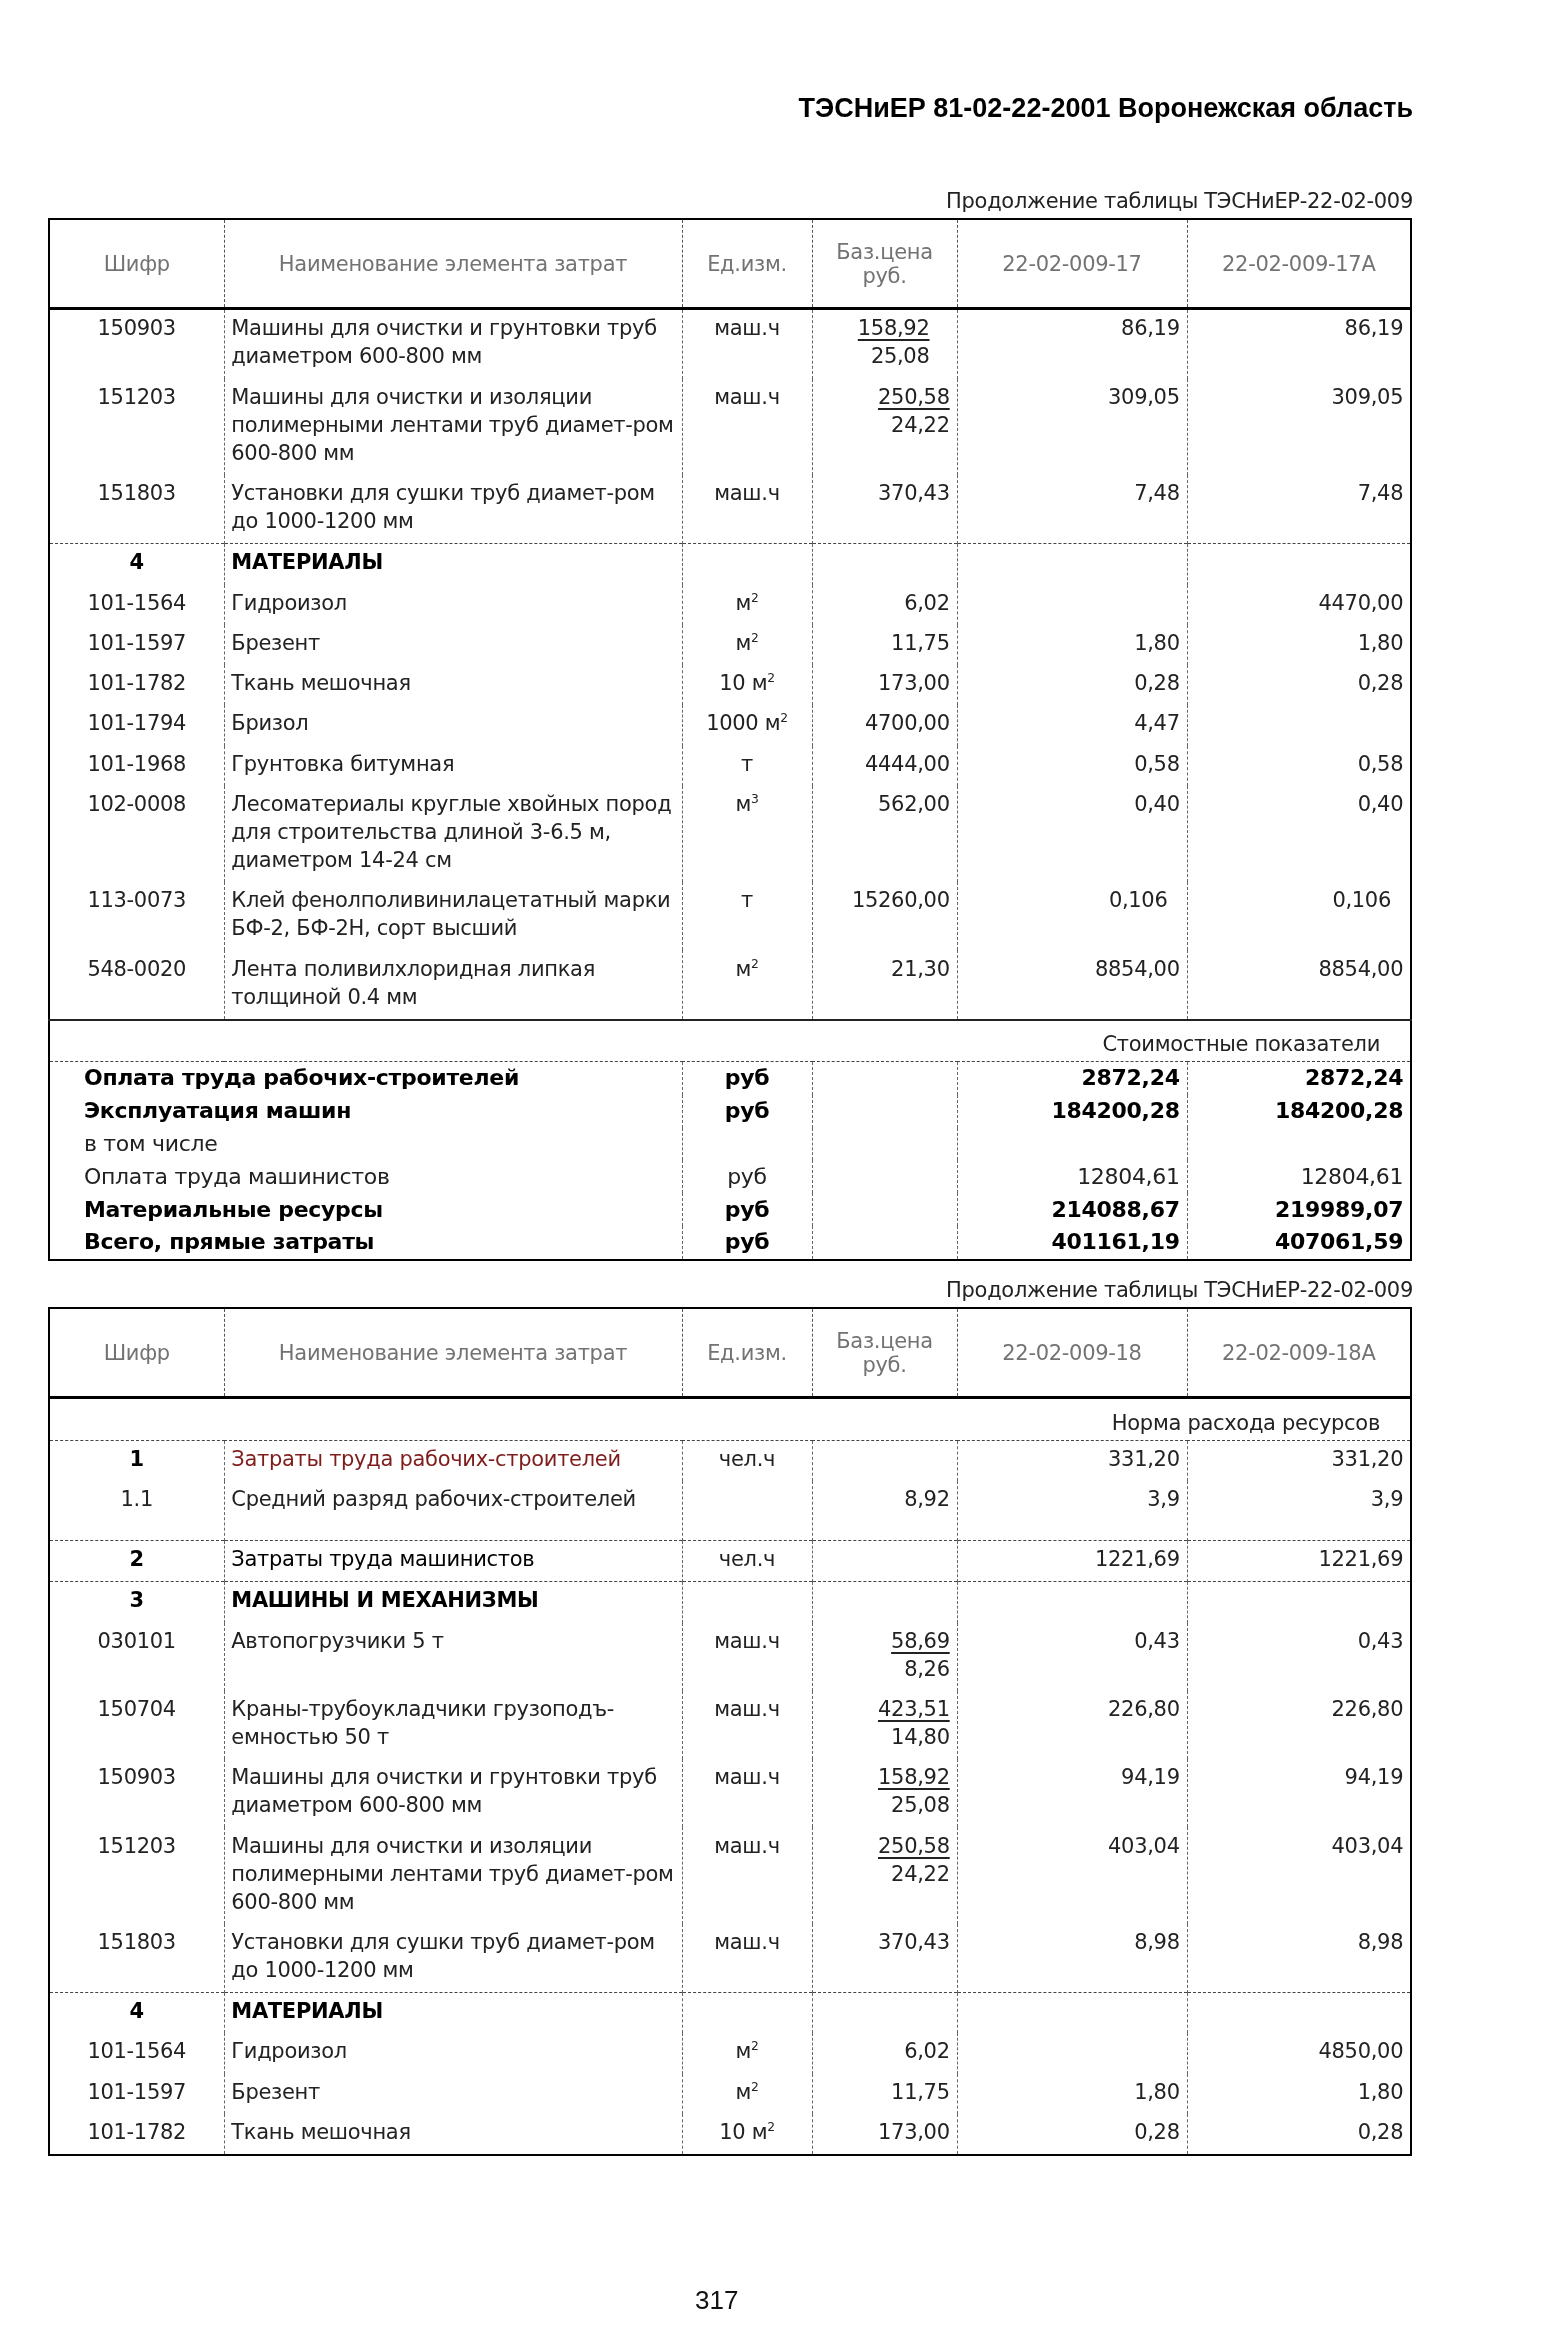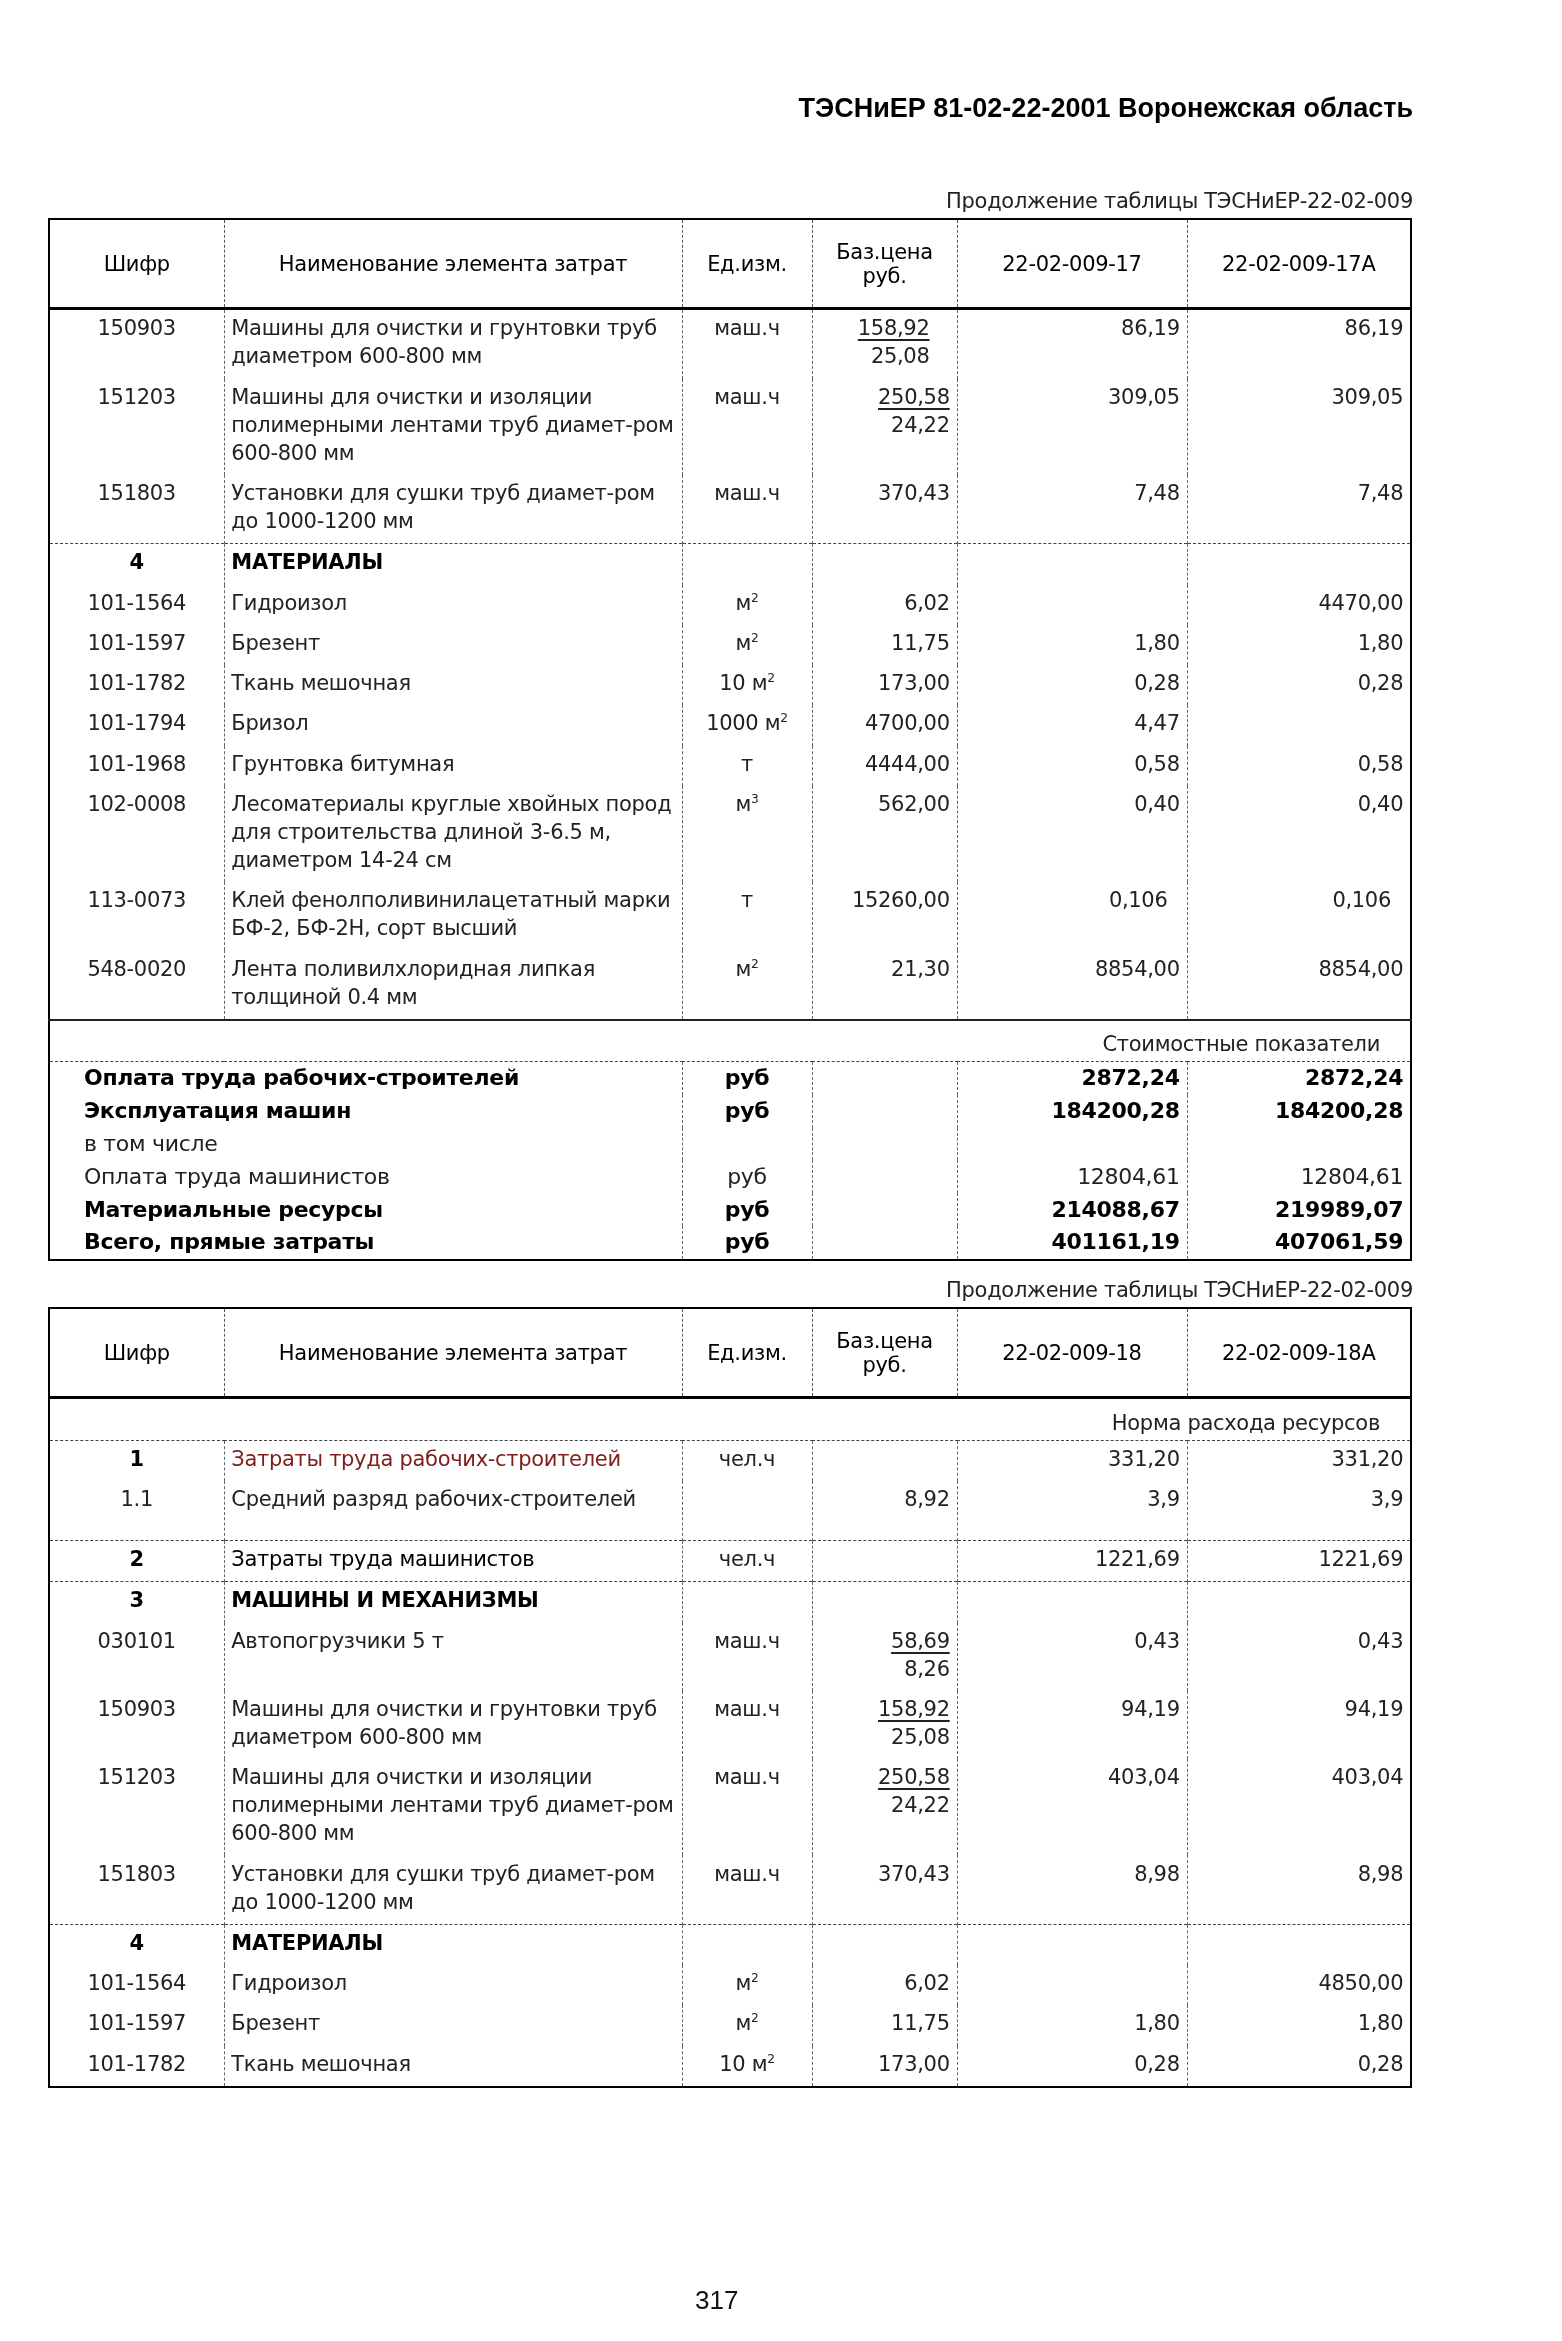--- a/index.html
+++ b/index.html
@@ -25,21 +25,21 @@
   }
   table.t col.c1 { width: 175px; }
   table.t col.c2 { width: 458px; }
   table.t col.c3 { width: 130px; }
   table.t col.c4 { width: 145px; }
   table.t col.c5 { width: 230px; }
   table.t col.c6 { width: 224px; }
   table.t th {
     font-weight: normal; height: 82px; vertical-align: middle;
     border-bottom: 3.4px solid #000; border-left: 1.4px dashed #555;
-    padding: 2.7px 5.5px; color: #000000;
+    padding: 2.7px 5.5px; color: #737373;
   }
   table.t th:first-child { border-left: none; }
   table.t td {
     vertical-align: top; padding: 4.1px 6.8px 8.2px 6.8px;
     border-left: 1.4px dashed #666; line-height: 28px; color: #222;
   }
   table.t td:first-child { border-left: none; }
   td.code { text-align: center; }
   td.name { text-align: left; padding-left: 2.7px; }
   td.unit { text-align: center; }
@@ -302,20 +302,31 @@
       <td class="name">Автопогрузчики 5 т</td>
       <td class="unit">маш.ч</td>
       <td class="num">
           <div class="under">58,69</div>
           <div>8,26</div>
         </td>
       <td class="num">0,43</td>
       <td class="num num6">0,43</td>
     </tr>
     <tr>
+      <td class="code">150704</td>
+      <td class="name">Краны-трубоукладчики грузоподъ-емностью 50 т</td>
+      <td class="unit">маш.ч</td>
+      <td class="num">
+          <div class="under">423,51</div>
+          <div>14,80</div>
+        </td>
+      <td class="num">226,80</td>
+      <td class="num num6">226,80</td>
+    </tr>
+    <tr>
       <td class="code">150903</td>
       <td class="name">Машины для очистки и грунтовки труб диаметром 600-800 мм</td>
       <td class="unit">маш.ч</td>
       <td class="num">
           <div class="under">158,92</div>
           <div>25,08</div>
         </td>
       <td class="num">94,19</td>
       <td class="num num6">94,19</td>
     </tr>

